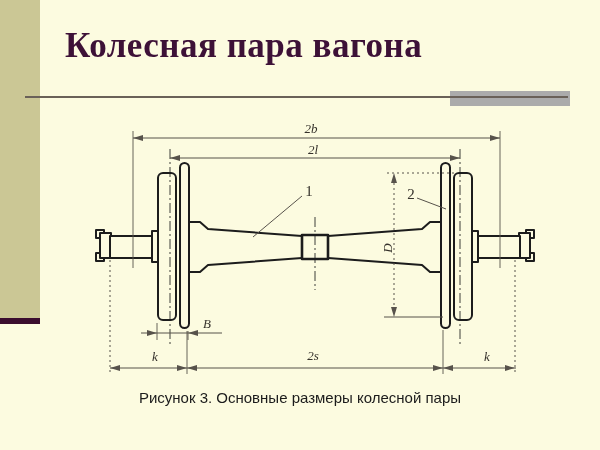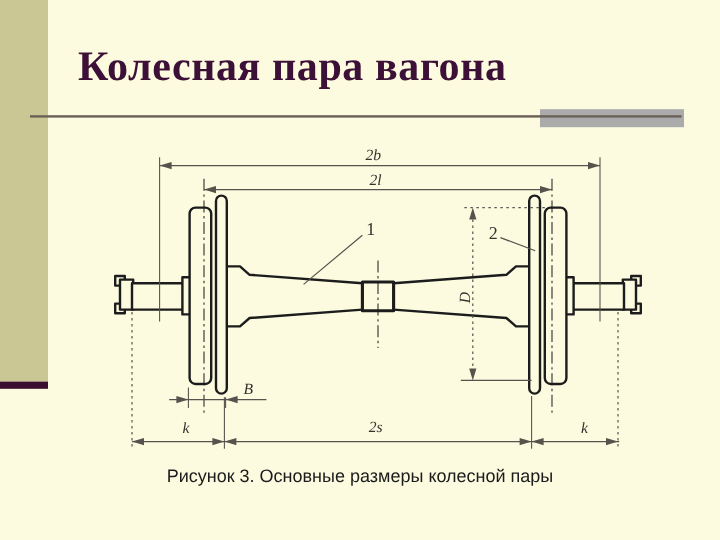--- a/index.html
+++ b/index.html
@@ -6,21 +6,21 @@
   body{width:600px;height:450px;overflow:hidden;position:relative;
        background:var(--background,#FCFBE0);
        font-family:"Liberation Sans",sans-serif;}
   .slide{position:absolute;inset:0;width:600px;height:450px;}
 
   .side-strip{position:absolute;left:0;top:0;width:40px;height:318px;
               background:var(--side-strip,#CBC795);}
   .side-strip-accent{position:absolute;left:0;top:318px;width:40px;height:6px;
               background:var(--accent-bar,#3B0D2E);}
 
-  .title{position:absolute;left:65px;top:36px;margin:0;
+  .title{position:absolute;left:65px;top:26px;margin:0;
          font-family:"Liberation Serif",serif;font-weight:bold;
          font-size:35px;letter-spacing:0.5px;
          color:var(--title-text,#3D1137);white-space:nowrap;}
 
   .rule-box{position:absolute;left:450px;top:91px;width:120px;height:15px;
             background:var(--rule-box,#ABABAB);z-index:1;}
   .rule{position:absolute;left:25px;top:96px;width:543px;height:2px;
         background:var(--rule-line,#6A6158);z-index:2;}
 
   svg.diagram{position:absolute;left:0;top:0;}

